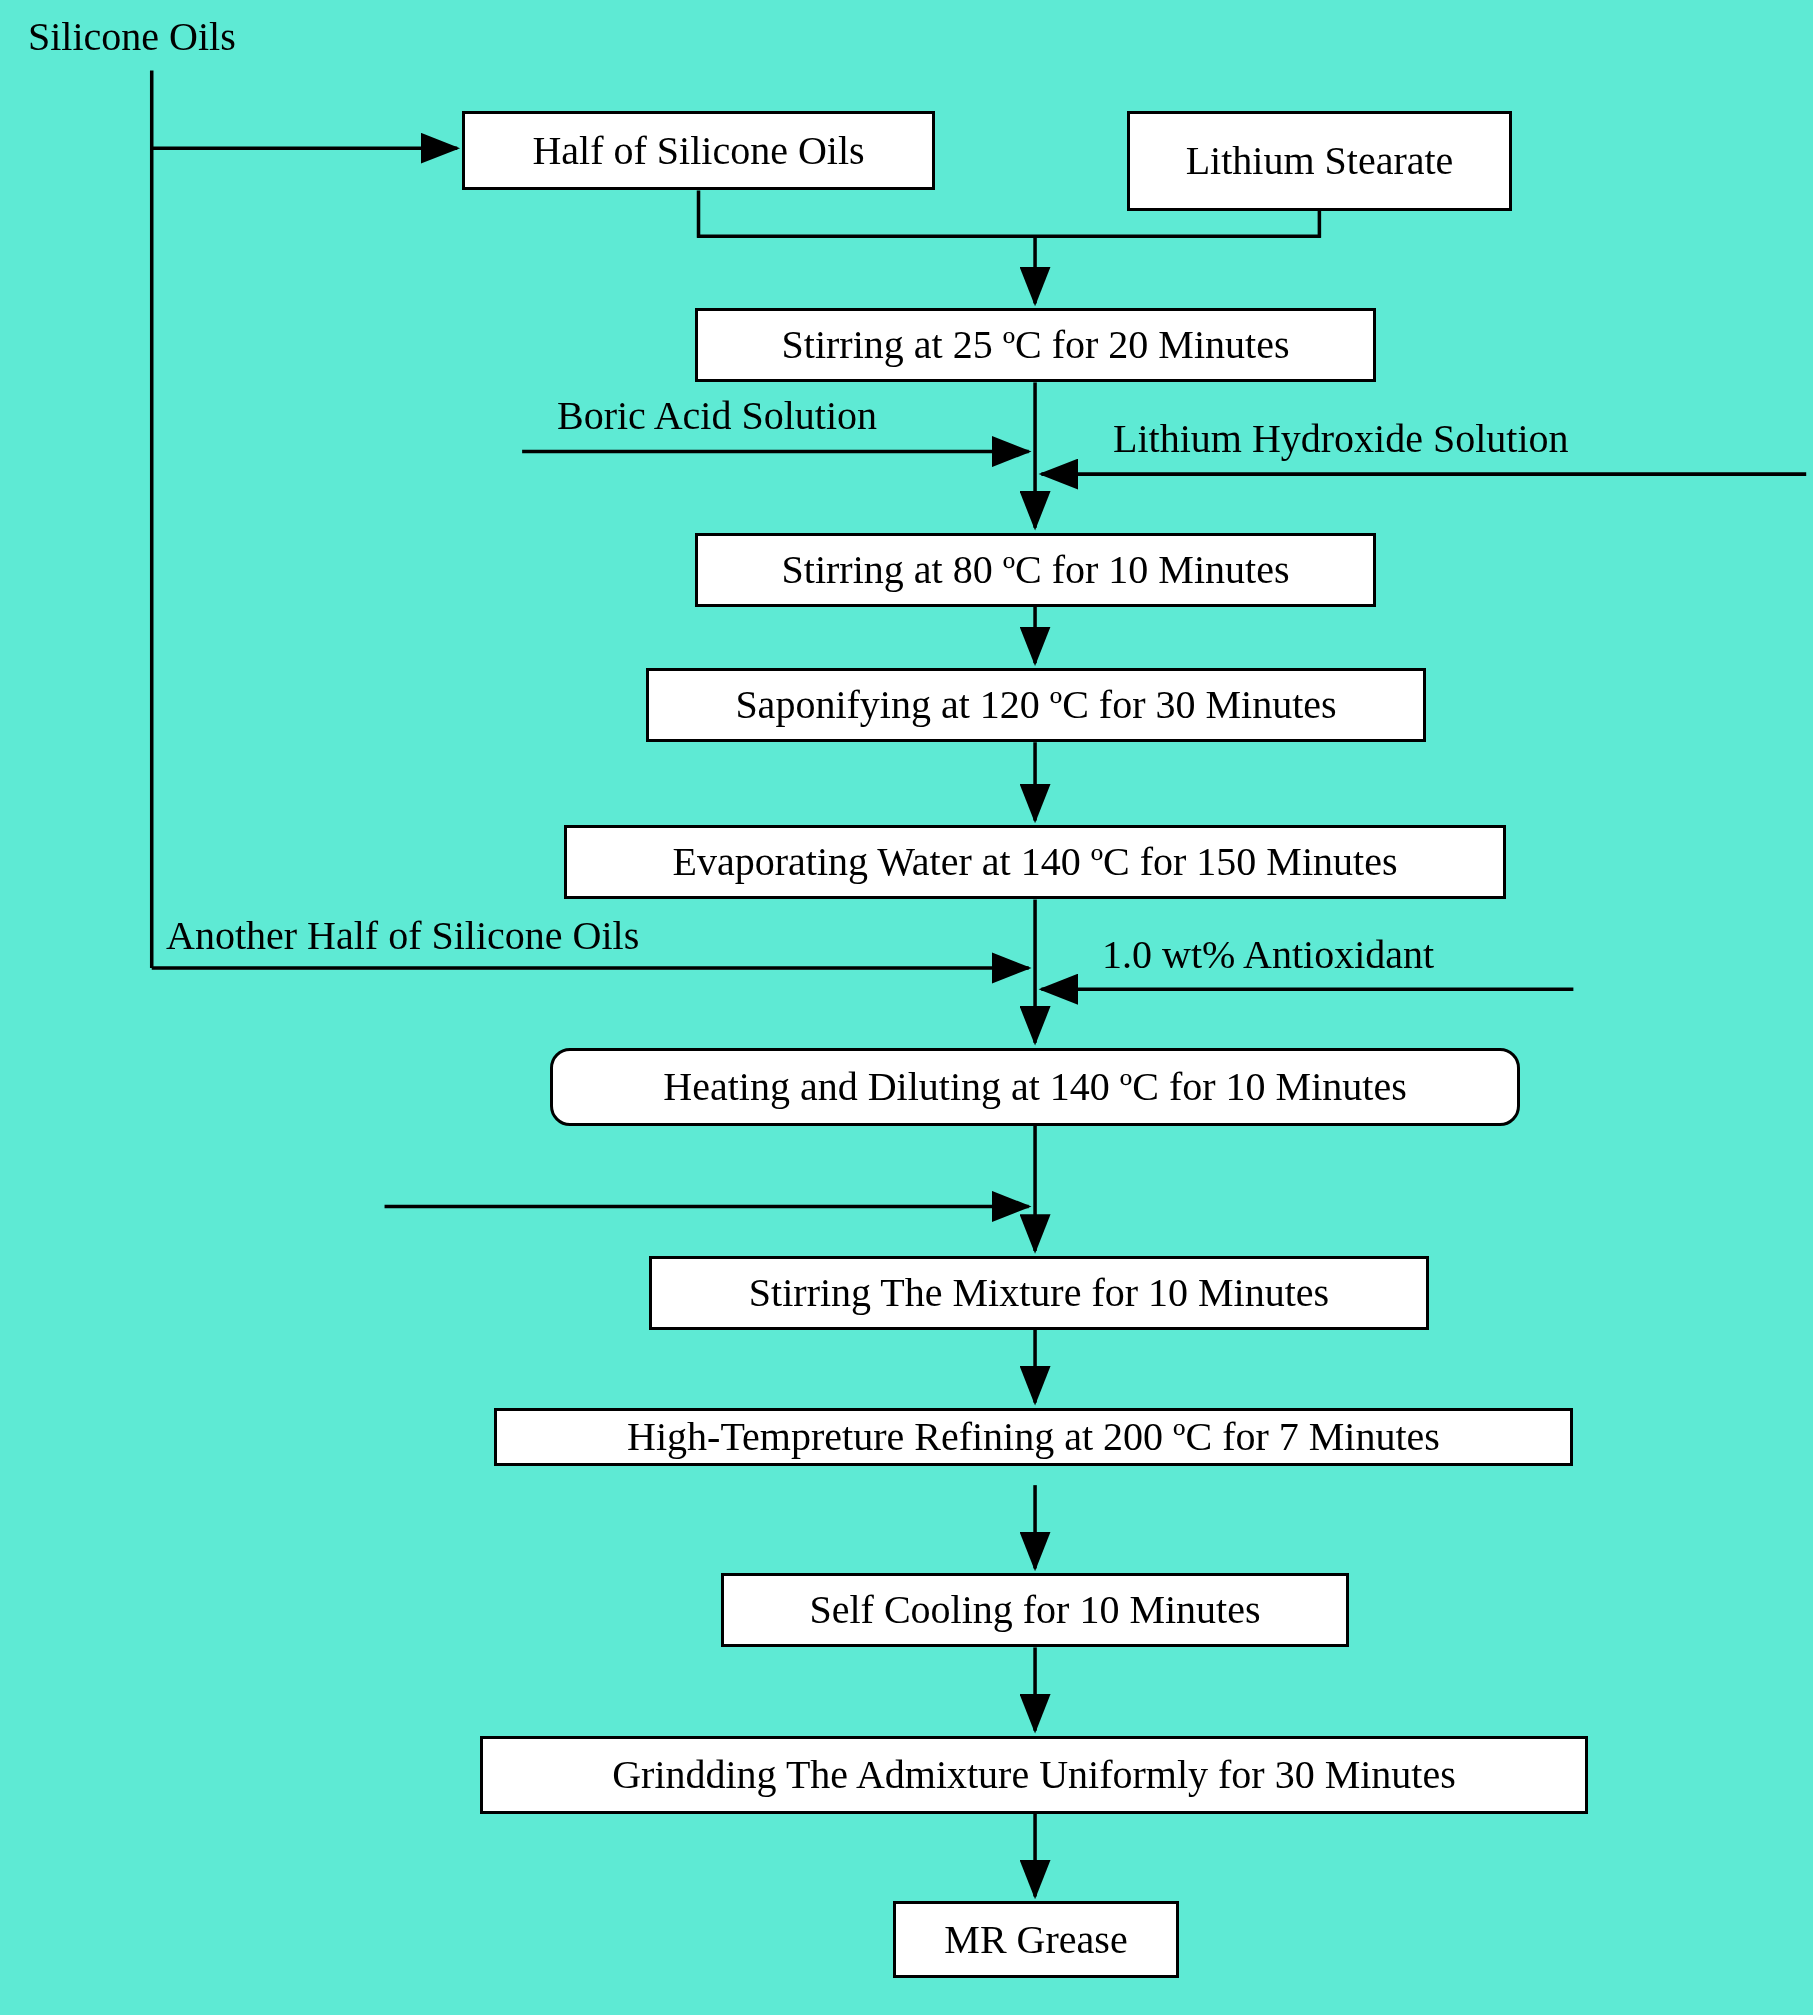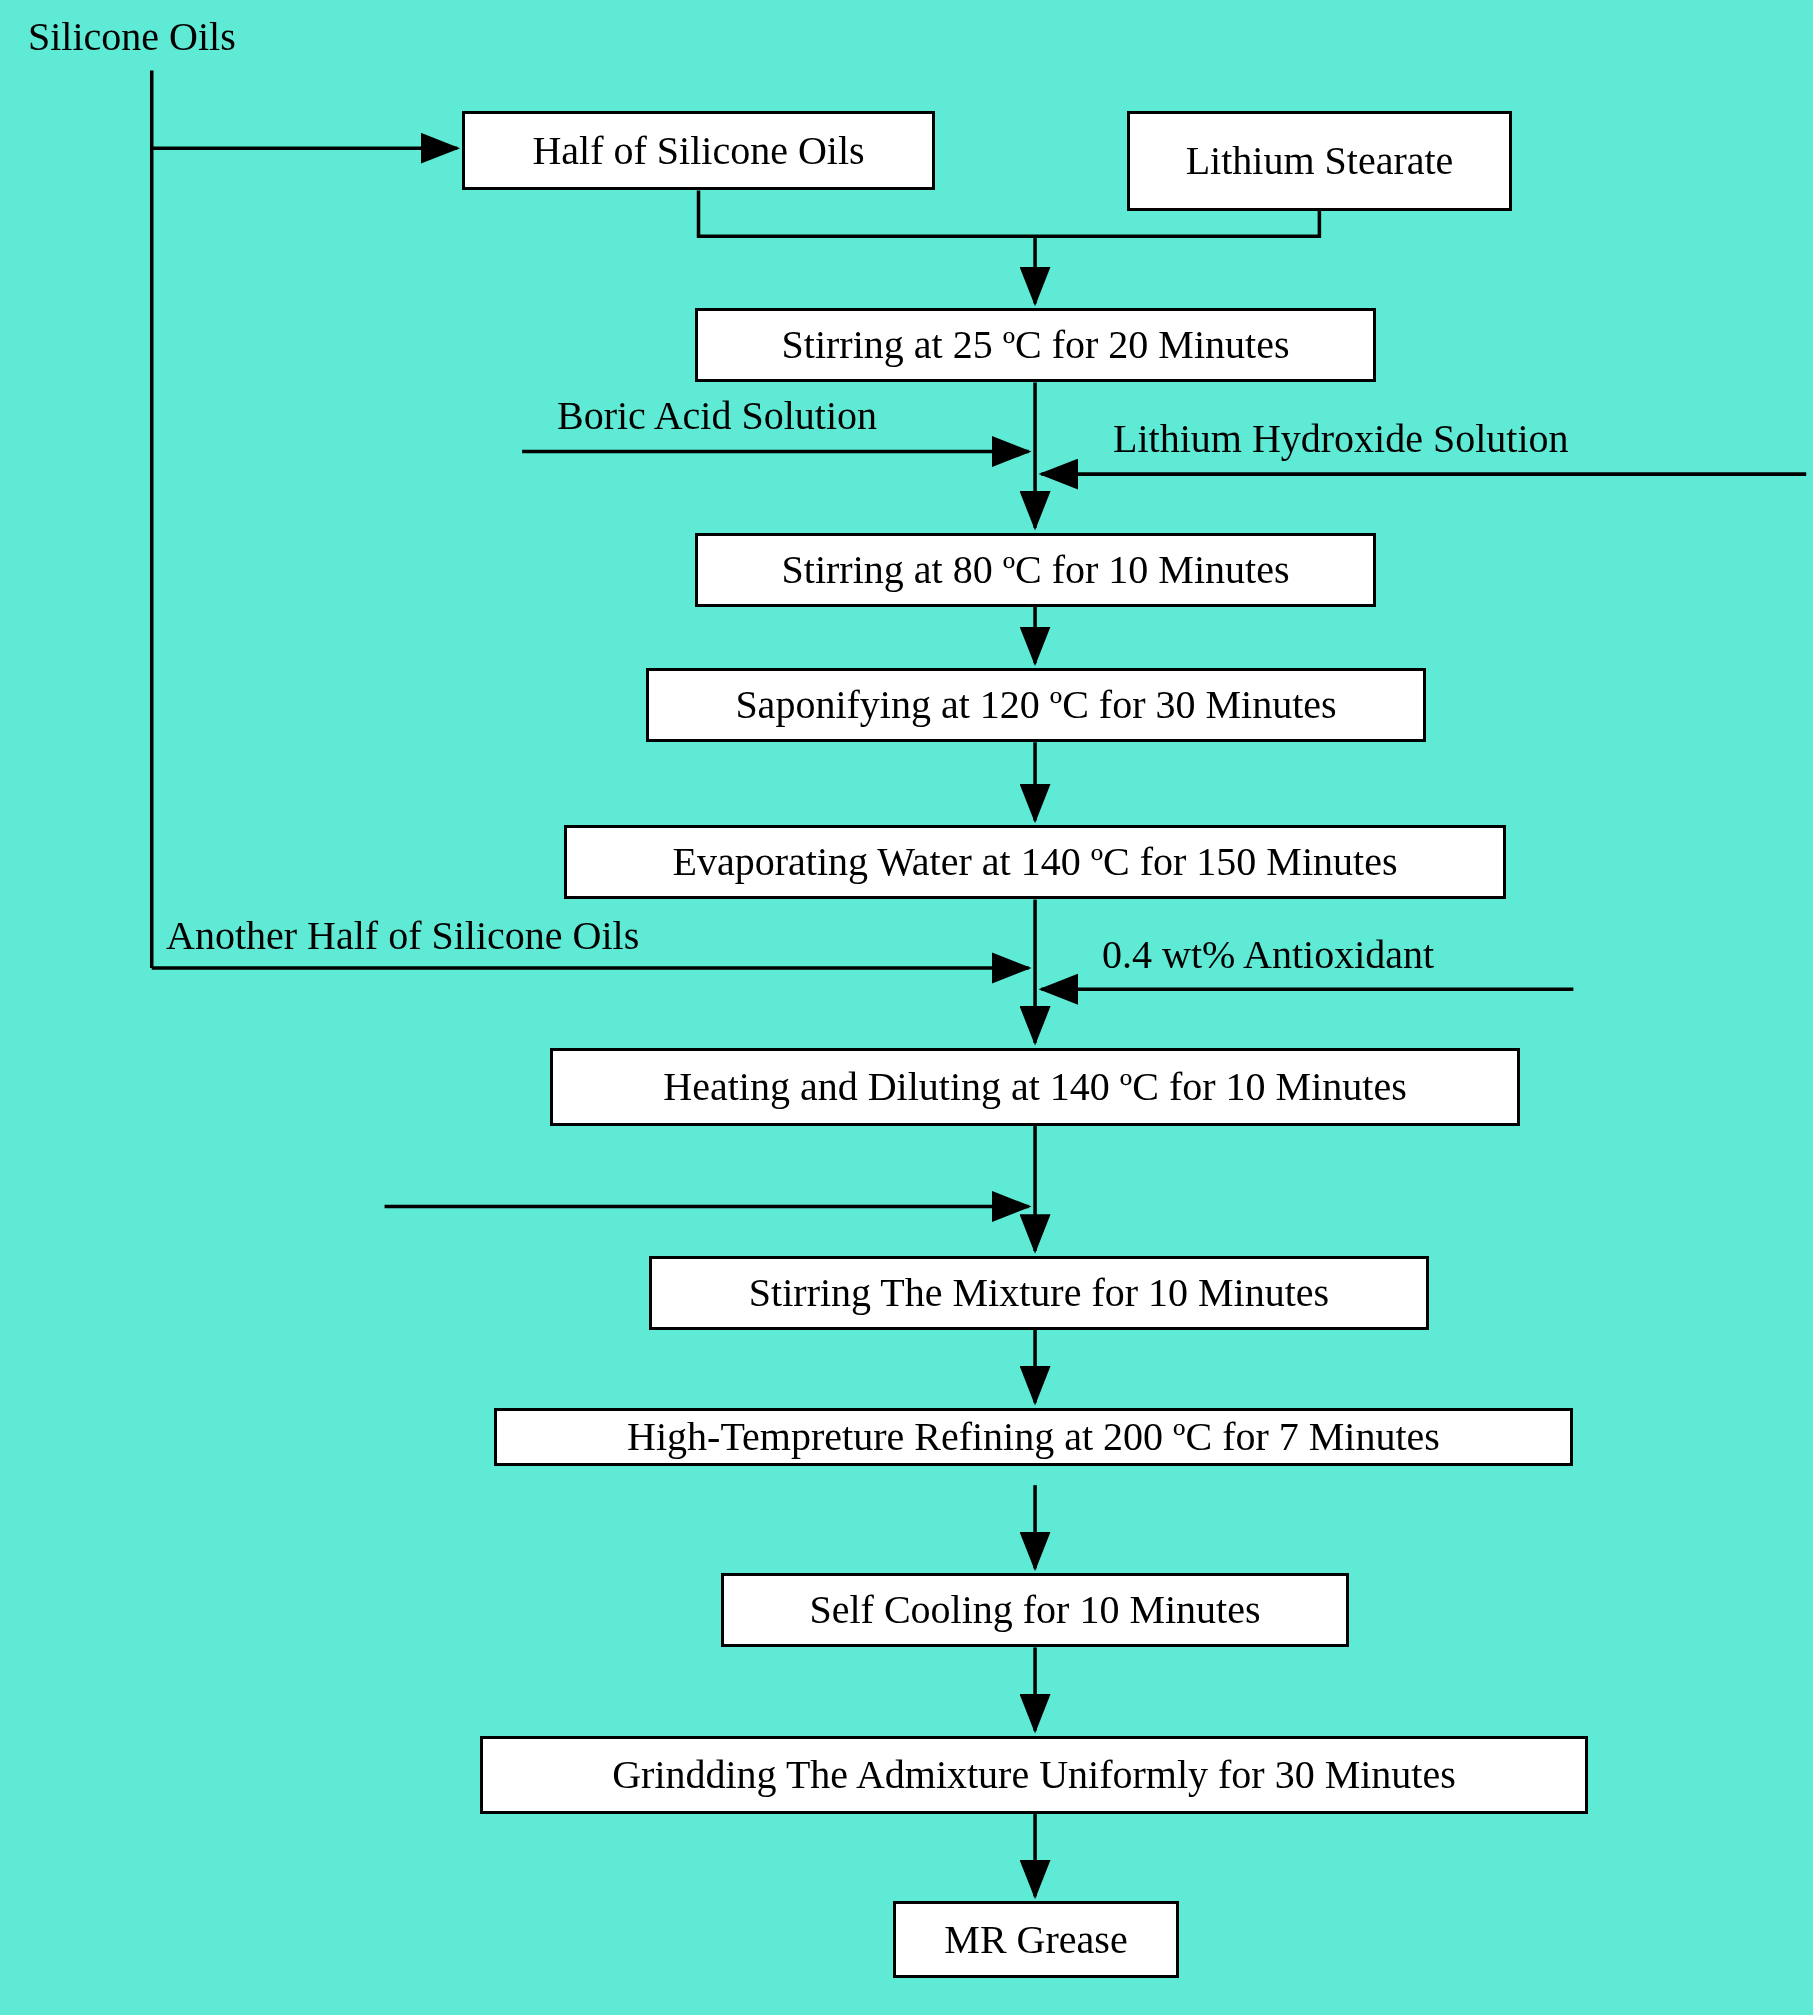--- a/index.html
+++ b/index.html
@@ -71,29 +71,29 @@
     <line x1="1467" y1="1885" x2="1467" y2="1988" marker-end="url(#arrow)"></line>
     <line x1="1467" y1="2105" x2="1467" y2="2223" marker-end="url(#arrow)"></line>
     <line x1="1467" y1="2335" x2="1467" y2="2453" marker-end="url(#arrow)"></line>
     <line x1="1467" y1="2570" x2="1467" y2="2688" marker-end="url(#arrow)"></line>
   </svg>
 
   <div class="label" style="left:28px; top:12.7px;">Silicone Oils</div>
   <div class="label" style="left:557px; top:392px;">Boric Acid Solution</div>
   <div class="label" style="left:1113px; top:415px;">Lithium Hydroxide Solution</div>
   <div class="label" style="left:166px; top:912px;">Another Half of Silicone Oils</div>
-  <div class="label" style="left:1102px; top:931px;">0.4 wt%  Antioxidant</div>
+  <div class="label" style="left:1102px; top:931px;">1.0 wt%  Antioxidant</div>
 
   <div class="box" style="left:462px; top:111px; width:473px; height:79px;">Half of  Silicone Oils</div>
   <div class="box" style="left:1127px; top:111px; width:385px; height:100px;">Lithium Stearate</div>
   <div class="box" style="left:695px; top:308px; width:681px; height:74px;">Stirring at 25 ºC for 20 Minutes</div>
   <div class="box" style="left:695px; top:533px; width:681px; height:74px;">Stirring at 80 ºC for 10 Minutes</div>
   <div class="box" style="left:646px; top:668px; width:780px; height:74px;">Saponifying at 120 ºC for 30 Minutes</div>
   <div class="box" style="left:564px; top:825px; width:942px; height:74px;">Evaporating Water at 140 ºC for 150 Minutes</div>
-  <div class="box" style="left:550px; top:1048px; width:970px; height:78px;">Heating and Diluting at 140 ºC for 10 Minutes</div>
+  <div class="box" style="left:550px; top:1048px; width:970px; height:78px;border-radius:20px;">Heating and Diluting at 140 ºC for 10 Minutes</div>
   <div class="box" style="left:649px; top:1256px; width:780px; height:74px;">Stirring The Mixture for 10 Minutes</div>
   <div class="box" style="left:494px; top:1408px; width:1079px; height:58px;">High-Tempreture Refining at 200 ºC for 7 Minutes</div>
   <div class="box" style="left:721px; top:1573px; width:628px; height:74px;">Self Cooling  for 10 Minutes</div>
   <div class="box" style="left:480px; top:1736px; width:1108px; height:78px;">Grindding The Admixture Uniformly for 30 Minutes</div>
   <div class="box" style="left:893px; top:1901px; width:286px; height:77px;">MR Grease</div>
 
 </div>
 
 
 </body></html>

